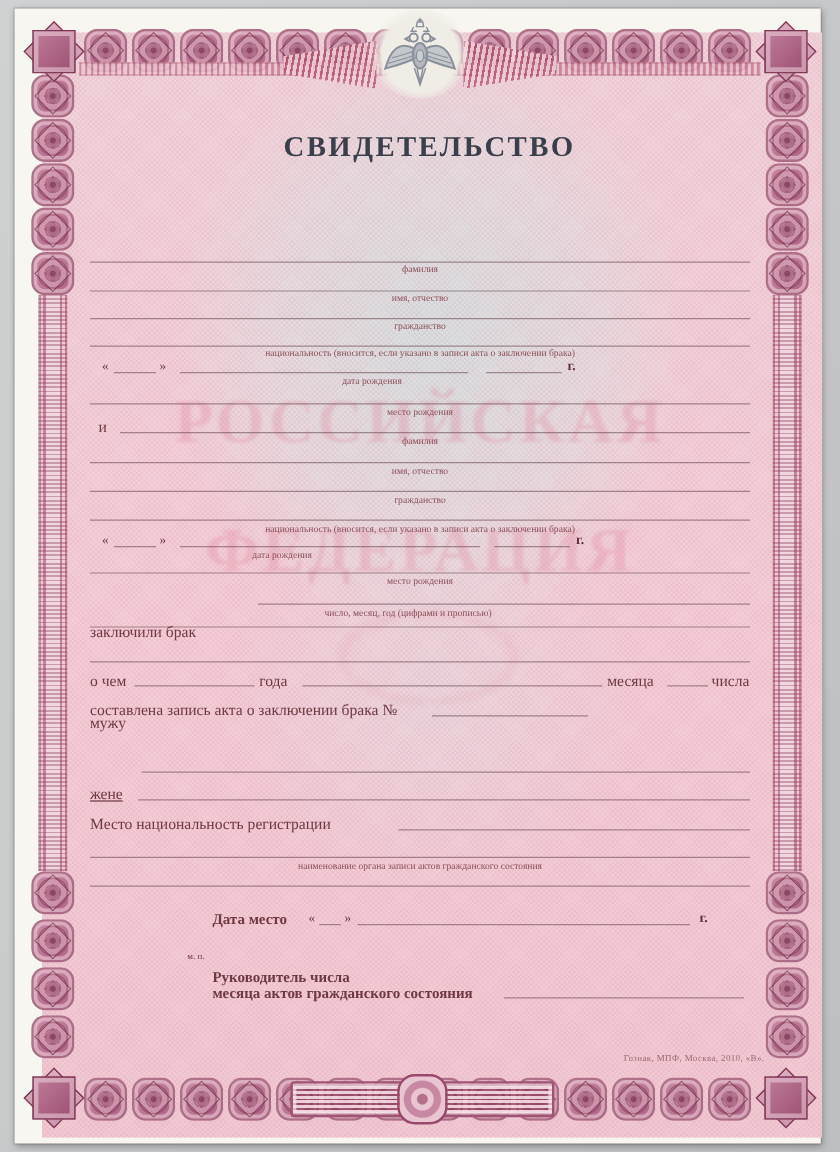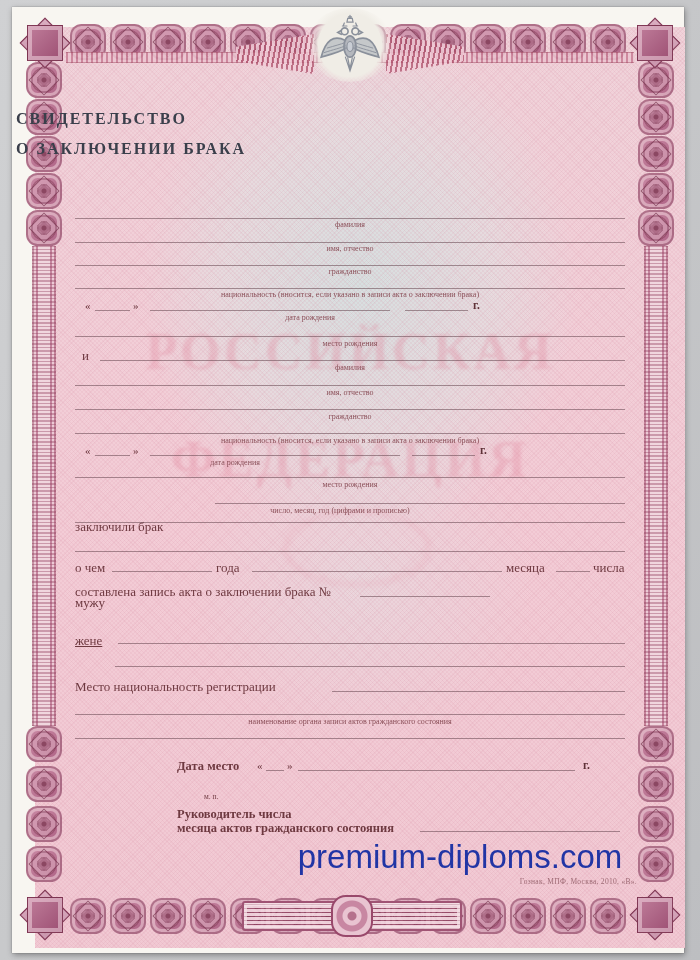--- a/index.html
+++ b/index.html
@@ -46,33 +46,33 @@
     border-top:1px solid rgba(150,60,85,.5);border-bottom:1px solid rgba(150,60,85,.5);
     background:repeating-linear-gradient(90deg,#c97d95 0 2px,#ecc6d1 2px 5px);}
   .wing{position:absolute;top:34px;width:78px;height:40px;opacity:.9;
     background:repeating-linear-gradient(100deg, rgba(176,84,110,.85) 0 2px, rgba(242,205,216,.92) 2px 5px);}
   .wing.l{left:236px;clip-path:polygon(0 32%,100% 0,100% 100%,0 68%);}
   .wing.r{left:386px;clip-path:polygon(0 0,100% 32%,100% 68%,0 100%);}
   .halo{position:absolute;left:306px;top:8px;width:88px;height:74px;border-radius:50%;
     background:radial-gradient(circle,#f0ede6 0 55%,rgba(240,237,230,0) 72%);}
   .eagle{position:absolute;left:312px;top:10px;}
   
-  .title{position:absolute;left:0;right:0;text-align:left;font-weight:bold;font-size:16px;
+  .title{position:absolute;left:0;right:0;text-align:center;font-weight:bold;font-size:24px;
     letter-spacing:2px;color:#3a3f4b;padding-left:16px;}
   .ghost{position:absolute;left:0;right:0;text-align:center;font-weight:bold;font-size:52px;
     letter-spacing:3px;color:rgba(226,134,155,.30);filter:blur(1.4px);}
   .ghost-seal{position:absolute;left:282px;top:508px;width:136px;height:66px;border-radius:50%;
     border:7px solid rgba(230,160,178,.17);filter:blur(2px);}
   .line{position:absolute;height:0;border-bottom:1px solid rgba(100,70,78,.55);}
   .cap{position:absolute;font-size:8px;color:#8a4f58;transform:translateX(-50%);white-space:nowrap;}
   .lbl{position:absolute;font-size:13px;color:#6e3940;white-space:nowrap;line-height:1;}
   .lbl.b{font-weight:bold;font-size:12.5px;}
   .q{font-size:11px;}
   .yg{font-size:11.5px;font-weight:bold;color:#5f3238;}
-  .mp{position:absolute;font-size:7.5px;color:#6e3940;margin-left:48px;}
+  .mp{position:absolute;font-size:7.5px;color:#6e3940;}
   .site{position:absolute;left:280px;top:838px;width:360px;text-align:center;
     font-family:"Liberation Sans","DejaVu Sans",sans-serif;font-size:33px;color:#2135a5;}
   .printinfo{position:absolute;left:397px;top:877px;width:240px;text-align:right;
     font-size:7.5px;color:#9d6a74;letter-spacing:.3px;}
 </style>
 </head>
 <body>
 
 <div class="page">
  <div class="paper">
@@ -160,21 +160,20 @@
         <circle cx="57" cy="28" r="4.5"></circle>
      <path d="M38.5,27 l-4.5,2.5 4.5,2.5 M61.5,27 l4.5,2.5 -4.5,2.5"></path>
      <path d="M40,21 h6 M54,21 h6 M41,21 l1.5,-4 M59,21 l-1.5,-4" stroke-width="1.6"></path>
      <path d="M46,16 h8 l-1,-5 h-6 z M50,11 v-4 M48,9 h4" stroke-width="1.6"></path>
      <path d="M44,62 L50,80 L56,62 M47,63 L50,77 M53,63 L50,77" stroke-width="1.6"></path>
      <ellipse cx="50" cy="48" rx="4" ry="6.5" fill="#c9cdd4" stroke-width="1.4"></ellipse>
    </g>
  </svg>
 
  <div class="title" style="top:110px;">СВИДЕТЕЛЬСТВО</div>
- <div class="title" style="top:140px;">О ЗАКЛЮЧЕНИИ БРАКА</div>
 
  <div class="ghost" style="top:322px;">РОССИЙСКАЯ</div>
  <div class="ghost" style="top:430px;">ФЕДЕРАЦИЯ</div>
  <div class="ghost-seal"></div>
 
  <div class="line" style="left:75px;width:550px;top:218px;"></div>
  <div class="cap" style="left:350px;top:220px;">фамилия</div>
  <div class="line" style="left:75px;width:550px;top:242px;"></div>
  <div class="cap" style="left:350px;top:244px;">имя, отчество</div>
  <div class="line" style="left:75px;width:550px;top:265px;"></div>
@@ -221,34 +220,33 @@
  <div class="lbl" style="left:216px;top:561px;">года</div>
  <div class="line" style="left:252px;width:250px;top:571px;"></div>
  <div class="lbl" style="left:506px;top:561px;">месяца</div>
  <div class="line" style="left:556px;width:34px;top:571px;"></div>
  <div class="lbl" style="left:593px;top:561px;">числа</div>
 
  <div class="lbl" style="left:75px;top:585px;">составлена запись акта о заключении брака №</div>
  <div class="line" style="left:360px;width:130px;top:596px;"></div>
  <div class="lbl" style="left:75px;top:596px;">мужу</div>
  <div class="line" style="left:118px;width:507px;top:643px;"></div>
- <div class="lbl" style="left:75px;top:634px;text-decoration:underline;">жене</div>
+ <div class="lbl" style="left:75px;top:655px;text-decoration:underline;">жене</div>
  <div class="line" style="left:115px;width:510px;top:666px;"></div>
  <div class="lbl" style="left:75px;top:680px;">Место национальность регистрации</div>
  <div class="line" style="left:332px;width:293px;top:691px;"></div>
  <div class="line" style="left:75px;width:550px;top:714px;"></div>
  <div class="cap" style="left:350px;top:717px;">наименование органа записи актов гражданского состояния</div>
  <div class="line" style="left:75px;width:550px;top:738px;"></div>
 
  <div class="lbl b" style="left:177px;top:760px;">Дата место</div>
  <div class="lbl q" style="left:257px;top:760px;">«</div>
  <div class="line" style="left:266px;width:18px;top:770px;"></div>
  <div class="lbl q" style="left:287px;top:760px;">»</div>
  <div class="line" style="left:298px;width:277px;top:770px;"></div>
  <div class="lbl yg" style="left:583px;top:760px;">г.</div>
  <div class="mp" style="left:156px;top:792px;">м. п.</div>
  <div class="lbl b" style="left:177px;top:808px;">Руководитель числа</div>
  <div class="lbl b" style="left:177px;top:822px;">месяца актов гражданского состояния</div>
  <div class="line" style="left:420px;width:200px;top:831px;"></div>
 
- <div class="site">premium-diploms.com</div>
  <div class="printinfo">Гознак, МПФ, Москва, 2010, «В».</div>
 </div>
 
 </body></html>

